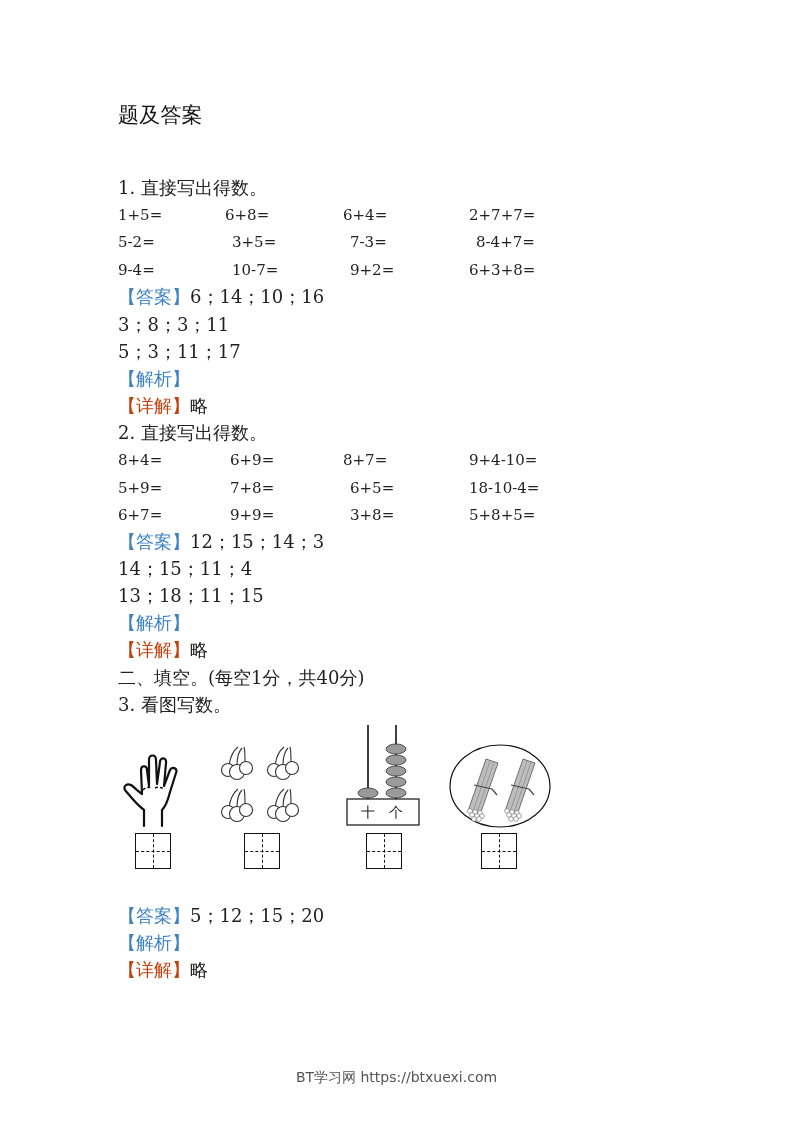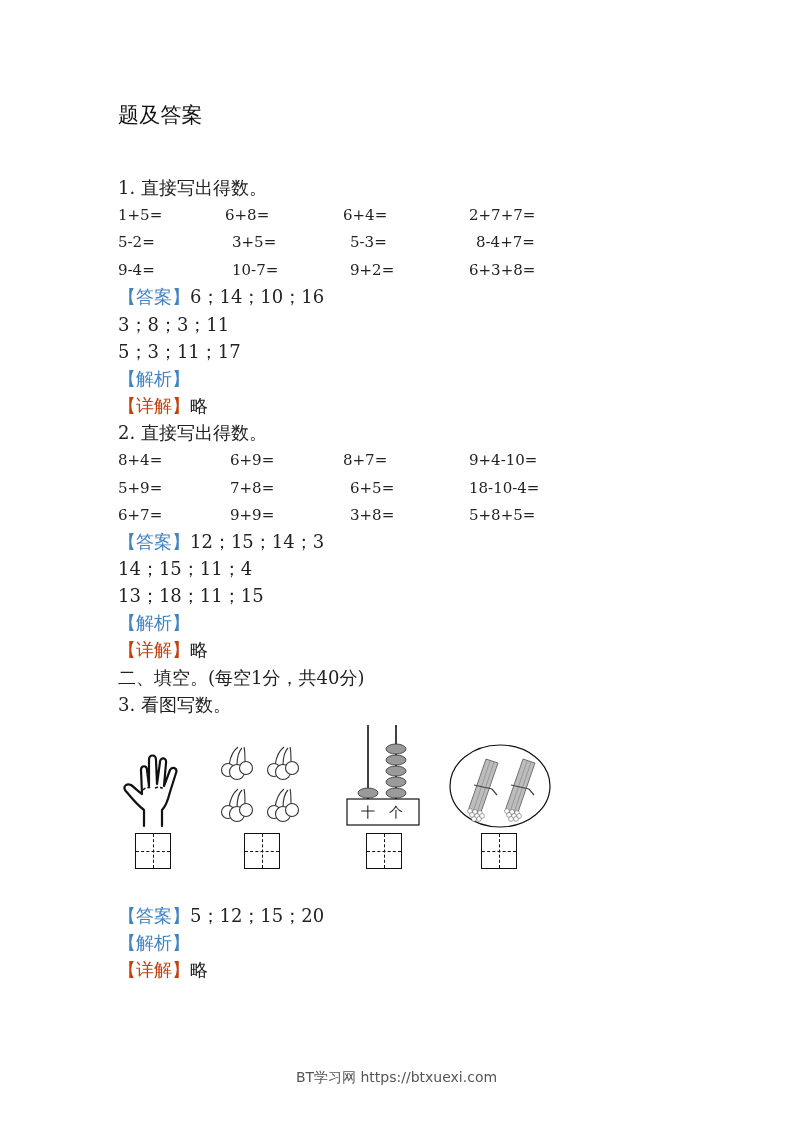--- a/index.html
+++ b/index.html
@@ -34,21 +34,21 @@
 
   <div class="eqrow" style="top:206px">
     <span class="eq" style="left:0">1+5=</span>
     <span class="eq" style="left:107px">6+8=</span>
     <span class="eq" style="left:225px">6+4=</span>
     <span class="eq" style="left:351px">2+7+7=</span>
   </div>
   <div class="eqrow" style="top:233px">
     <span class="eq" style="left:0">5-2=</span>
     <span class="eq" style="left:114px">3+5=</span>
-    <span class="eq" style="left:232px">5-3=</span>
+    <span class="eq" style="left:232px">7-3=</span>
     <span class="eq" style="left:358px">8-4+7=</span>
   </div>
   <div class="eqrow" style="top:261px">
     <span class="eq" style="left:0">9-4=</span>
     <span class="eq" style="left:114px">10-7=</span>
     <span class="eq" style="left:232px">9+2=</span>
     <span class="eq" style="left:351px">6+3+8=</span>
   </div>
 
   <div class="line" style="top:288px">

